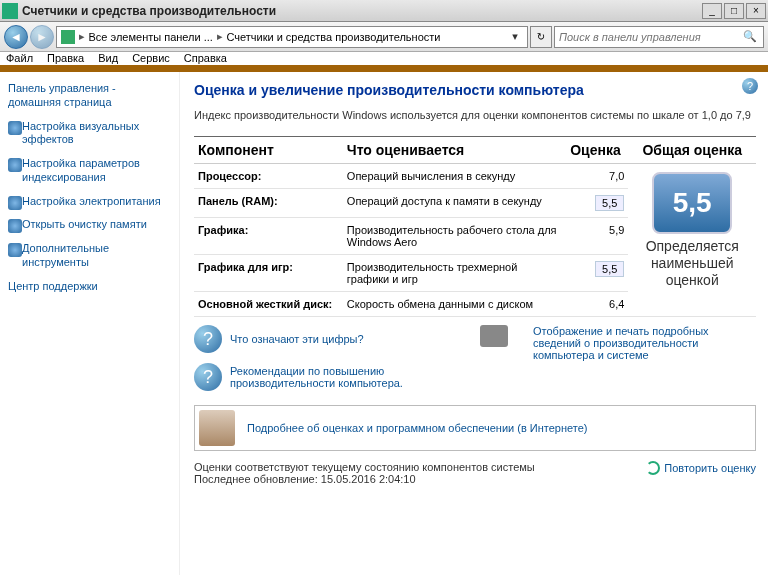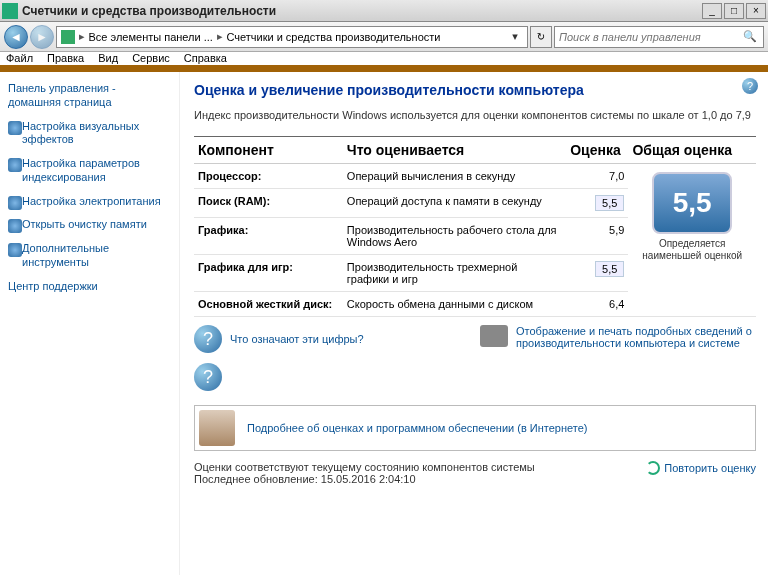--- a/index.html
+++ b/index.html
@@ -46,25 +46,25 @@
 .ratetbl th { text-align:left; font-weight:bold; border-top:1px solid #666; border-bottom:1px solid #ccc; padding:5px 4px; font-size:14px; }
 .ratetbl td { border-bottom:1px solid #e3e3e3; padding:6px 4px; font-size:11px; vertical-align:top; }
 .ratetbl td.cmp { font-weight:bold; width:140px; }
 .ratetbl td.desc2 { width:210px;margin-left:36px; }
 .ratetbl td.score { text-align:right; width:42px; }
 .scorebox { display:inline-block; background:#eef; padding:1px 6px; border:1px solid #bcd; }
 
 
 .overall { text-align:center; width:120px; }
 .overall .badge { width:80px; height:62px; margin: 2px auto 4px; border-radius:8px; background: linear-gradient(#7fa9d6,#2e6da4); display:flex; align-items:center; justify-content:center; color:#fff; font-size:28px; font-weight:bold; border:2px solid #ccd; }
-.overall .cap { font-size:10px; color:#333; line-height:1.2; }
+.overall .cap { font-size:14px; color:#333; line-height:1.2; }
 
 
 .linkrow { display:flex; gap:10px; margin-top:8px; }
-.linkcol { display:flex; gap:8px; align-items:flex-start; flex:1; }
+.linkcol { display:flex; gap:25px; align-items:flex-start; flex:1; }
 .qicon { width:28px; height:28px; border-radius:50%; background:radial-gradient(circle at 30% 30%,#9acfea,#2e6da4); color:#fff; display:flex;align-items:center;justify-content:center; font-size:18px; flex-shrink:0; }
 .linkcol a { color:#0b5394; text-decoration:none; cursor:pointer; }
 .printer { width:28px; height:22px; background:#888; border-radius:3px; flex-shrink:0; }
 
 
 .boxlink { border:1px solid #bbb; padding: 4px; display:flex; gap:12px; margin-top:14px; align-items:center; }
 .boxlink .bicon { width:36px; height:36px; background: linear-gradient(#dcb,#a86); border-radius:3px; }
 .boxlink a { color:#0b5394; text-decoration:none; }
 
 
@@ -141,35 +141,35 @@
     <div class="helpicon">?</div>
     <h1>Оценка и увеличение производительности компьютера</h1>
     <div class="desc">Индекс производительности Windows используется для оценки компонентов системы по шкале от 1,0 до 7,9</div>
 
     <table class="ratetbl">
       <thead>
         <tr>
           <th>Компонент</th>
           <th>Что оценивается</th>
           <th style="text-align:left">Оценка</th>
-          <th style="text-align:left">Общая оценка</th>
+          <th style="text-align:center">Общая оценка</th>
         </tr>
       </thead>
       <tbody id="ratebody">
           <tr>
             <td class="cmp">Процессор:</td>
             <td class="desc2">Операций вычисления в секунду</td>
             <td class="score">7,0</td>
             <td rowspan="5" class="overall">
               <div class="badge">5,5</div>
               <div class="cap">Определяется наименьшей оценкой</div>
             </td>
           </tr>
           <tr>
-            <td class="cmp">Поиск (RAM):</td>
+            <td class="cmp">Панель (RAM):</td>
             <td class="desc2">Операций доступа к памяти в секунду</td>
             <td class="score"><span class="scorebox">5,5</span></td>
           </tr>
           <tr>
             <td class="cmp">Графика:</td>
             <td class="desc2">Производительность рабочего стола для Windows Aero</td>
             <td class="score">5,9</td>
           </tr>
           <tr>
             <td class="cmp">Графика для игр:</td>
@@ -185,20 +185,21 @@
     </table>
 
     <div class="linkrow">
       <div class="linkcol" style="flex:1;flex-direction:column;gap:10px">
         <div style="display:flex;gap:8px;align-items:center">
           <div class="qicon">?</div>
           <a>Что означают эти цифры?</a>
         </div>
         <div style="display:flex;gap:8px;align-items:center">
           <div class="qicon">?</div>
+          <a>Рекомендации по повышению производительности компьютера.</a>
         </div>
       </div>
       <div class="linkcol" style="width:210px">
         <div class="printer"></div>
         <a>Отображение и печать подробных сведений о производительности компьютера и системе</a>
       </div>
     </div>
 
     <div class="boxlink">
       <div class="bicon"></div>

